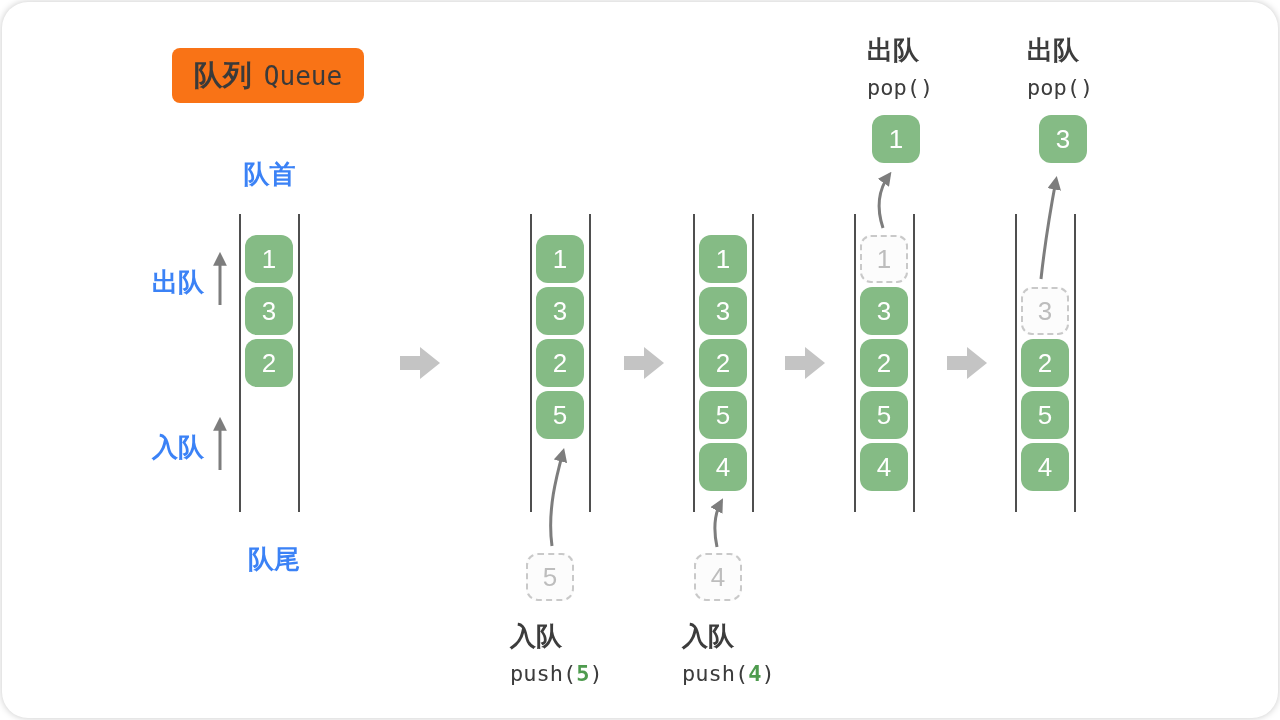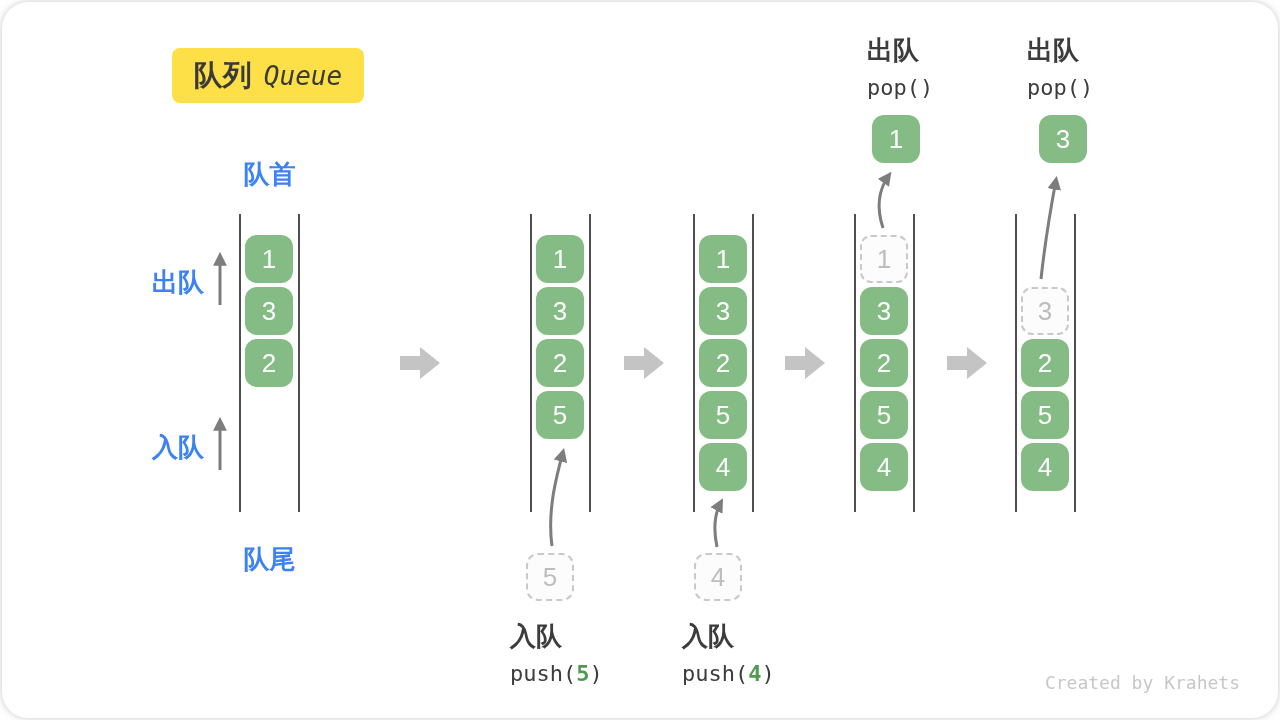--- a/index.html
+++ b/index.html
@@ -8,30 +8,30 @@
 
   .card {
     position:absolute; left:2px; top:2px; width:1276px; height:716px;
     background:#ffffff; border-radius:26px;
     box-shadow:0 0 7px rgba(0,0,0,.22);
   }
 
   
   .title-box {
     position:absolute; left:170px; top:46px; width:192px; height:55px;
-    background:#fde047; border-radius:8px;
+    background:#f97316; border-radius:8px;
     display:flex; align-items:center; justify-content:center; gap:12px;
   }
   .title-zh { font-size:29px; font-weight:bold; color:#3a3a3a; }
-  .title-en { font-family:"DejaVu Sans Mono", monospace; font-size:26px; color:#3a3a3a;font-style:italic; }
+  .title-en { font-family:"DejaVu Sans Mono", monospace; font-size:26px; color:#3a3a3a; }
 
   
   .zh-label { position:absolute; font-size:26px; font-weight:bold; color:#3b82f6; }
   .lbl-front { left:237px; top:155px; width:61px; text-align:center; }
-  .lbl-rear  { left:237px; top:540px; width:61px; text-align:center;font-family:Liberation Mono, monospace; }
+  .lbl-rear  { left:237px; top:540px; width:61px; text-align:right;font-family:Liberation Mono, monospace; }
   .lbl-deq   { left:150px; top:263px; }
   .lbl-enq   { left:150px; top:428px; }
 
   
   .queue {
     position:absolute; top:212px; width:61px; height:298px;
     border-left:2px solid #4f4f4f; border-right:2px solid #4f4f4f;
   }
   .q1 { left:237px; } .q2 { left:528px; } .q3 { left:691px; }
   .q4 { left:852px; } .q5 { left:1013px; }
@@ -176,14 +176,13 @@
       </marker>
     </defs>
     <path d="M218 303 L218 254" stroke="#7d7d7d" stroke-width="3" fill="none" marker-end="url(#ah)"></path>
     <path d="M218 468 L218 419" stroke="#7d7d7d" stroke-width="3" fill="none" marker-end="url(#ah)"></path>
     <path d="M550 544 C545 508 555 472 561 450" stroke="#7d7d7d" stroke-width="3" fill="none" marker-end="url(#ah)"></path>
     <path d="M715 545 C711 526 713 511 719 500" stroke="#7d7d7d" stroke-width="3" fill="none" marker-end="url(#ah)"></path>
     <path d="M881 226 C874 205 877 187 887 173" stroke="#7d7d7d" stroke-width="3" fill="none" marker-end="url(#ah)"></path>
     <path d="M1039 277 C1043 240 1048 210 1054 178" stroke="#7d7d7d" stroke-width="3" fill="none" marker-end="url(#ah)"></path>
   </svg>
 
-  <div class="watermark">Created by Krahets</div>
 </div>
 
 </body></html>

